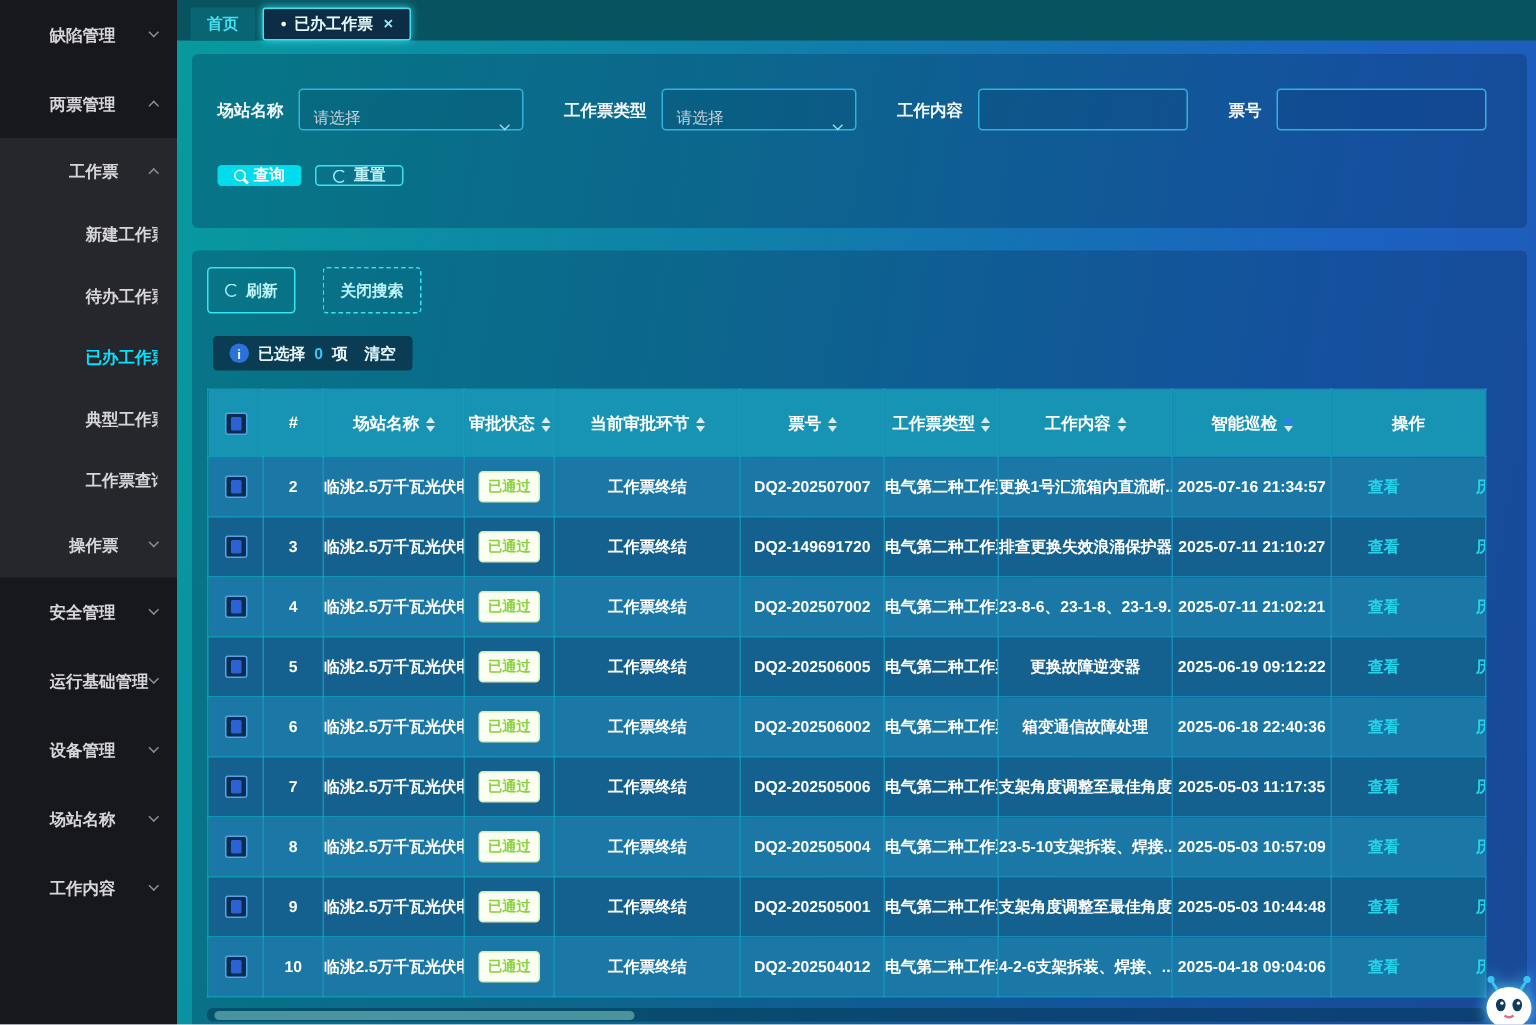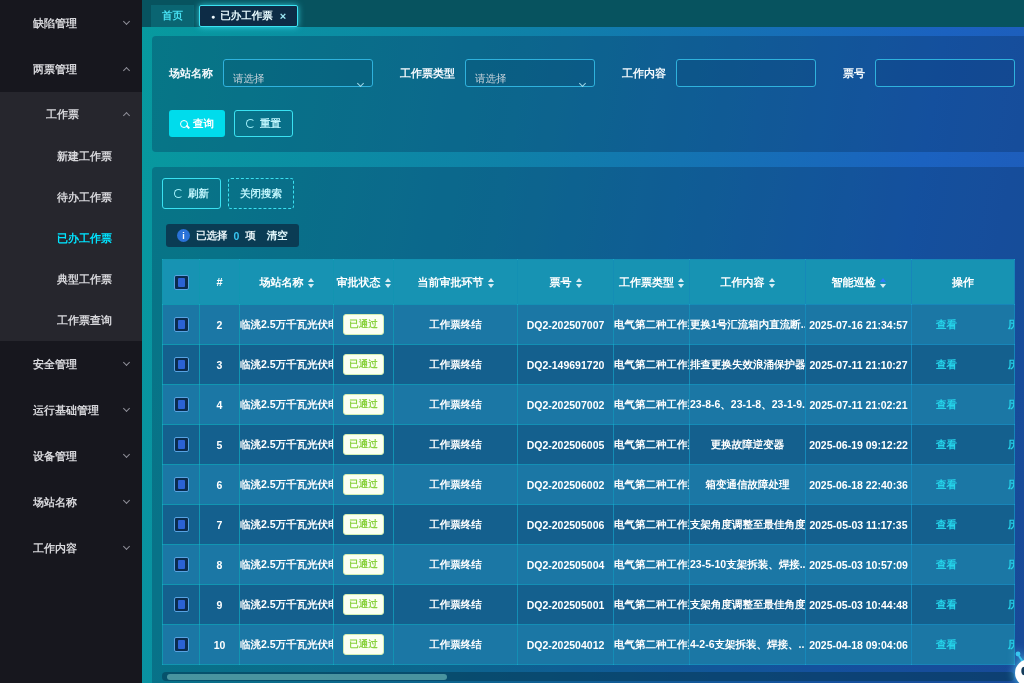--- a/index.html
+++ b/index.html
@@ -1,21 +1,21 @@
 <!DOCTYPE html>
 <html><head>
 <meta charset="utf-8">
 <style>
   * { margin:0; padding:0; box-sizing:border-box; }
   html,body { width:1024px; height:683px; overflow:hidden;
     font-family:"Liberation Sans", sans-serif; }
   .app { display:flex; width:1024px; height:683px; }
 
   
-  .sidebar { width:142px; flex-shrink:0; background:#17171e; color:#d6d6da; padding-top:0; }
+  .sidebar { width:118px; flex-shrink:0; background:#17171e; color:#d6d6da; padding-top:0; }
   .nav { display:flex; align-items:center; justify-content:space-between;
          padding-right:13px; font-size:11px; font-weight:bold; cursor:pointer; white-space:nowrap; }
   .nav .lbl { overflow:hidden; }
   .l1 { height:46px; padding-left:33px; }
   .l2 { height:44px; padding-left:46px; }
   .l3 { height:41px; padding-left:57px; }
   .submenu { background:#26262d; }
   .nav.active { color:#00e4ff; }
   .chev { width:5px; height:5px; border-right:1.5px solid #8f8f98;
           border-bottom:1.5px solid #8f8f98; display:inline-block; flex-shrink:0; }
@@ -43,40 +43,40 @@
   .fg { display:flex; align-items:center; margin-right:27px; }
   .fg .flabel { font-size:11px; font-weight:bold; color:#f2f8fc; margin-right:10px; white-space:nowrap; }
   .select,.tinput { height:28px; border:1px solid #2fb2dd; border-radius:3px;
         background:rgba(4,30,60,0.10); display:flex; align-items:center; }
   .select { width:150px; justify-content:space-between; padding:0 9px; cursor:pointer;align-items:flex-end; }
   .select.narrow { width:130px; }
   .tinput { width:140px; }
   .ph { font-size:10.5px; color:#c6d2da; }
   .select .chev { border-color:#9fd8e8; }
   .btnrow { margin-top:23px; display:flex; gap:9px; }
-  .btn { height:27px; display:inline-flex; align-items:center; gap:5px; font-size:10.5px;
+  .btn { height:14px; display:inline-flex; align-items:center; gap:5px; font-size:10.5px;
          font-weight:bold; border-radius:3px; padding:0 11px; cursor:pointer; border:none; }
   .btn.primary { background:#00dcec; color:#fff; }
   .btn.ghost { border:1px solid #3ae2f2; color:#bdf3fb; background:transparent; }
   .btn.dashed { border-style:dashed;font-family:Liberation Serif, serif; }
 
   
   .icon-mag { width:8px; height:8px; border:1.5px solid #fff; border-radius:50%; position:relative; }
   .icon-mag::after { content:''; position:absolute; width:4px; height:1.5px; background:#fff;
         transform:rotate(45deg); right:-3px; bottom:-1px; }
   .icon-arc { width:9px; height:9px; border:1.5px solid #9feef8; border-radius:50%;
         border-right-color:transparent; }
   .icon-info { width:13px; height:13px; border-radius:50%; background:#2a72d8; color:#fff;
         font-size:9px; font-weight:bold; display:inline-flex; align-items:center;
         justify-content:center; font-style:normal; flex-shrink:0; }
 
   
   .table-panel { flex:1; padding:11px 12px 0 10px; display:flex; flex-direction:column;
                  border-radius:4px 4px 0 0; }
-  .toolbar { display:flex; gap:7px; }
+  .toolbar { display:flex; gap:18px; }
   .toolbar .btn { height:31px; }
   .selbar { margin:15px 0 12px 4px; width:fit-content; background:#0a3c54; border-radius:3px;
             height:23px; display:flex; align-items:center; gap:6px; padding:0 11px;
             font-size:10.5px; color:#e8f4f8; font-weight:bold; }
   .selbar .num { color:#37c6f2; }
   .selbar .clear { color:#dff6fb; margin-left:5px; cursor:pointer; }
 
   table { border-collapse:collapse; table-layout:fixed; width:852px; flex-shrink:0; }
   th,td { border:1px solid rgba(26,180,210,0.55); text-align:center; color:#fff;
           overflow:hidden; white-space:nowrap; font-weight:bold; }
@@ -133,20 +133,24 @@
         <span class="lbl">待办工作票</span>
       </div>
       <div class="nav l3 active">
         <span class="lbl">已办工作票</span>
       </div>
       <div class="nav l3">
         <span class="lbl">典型工作票</span>
       </div>
       <div class="nav l3">
         <span class="lbl">工作票查询</span>
+      </div>
+      <div class="nav l2">
+        <span class="lbl">操作票</span>
+        <span class="chev down"></span>
       </div>
     </div>
     <div class="nav l1">
       <span class="lbl">安全管理</span>
       <span class="chev down"></span>
     </div>
     <div class="nav l1">
       <span class="lbl">运行基础管理</span>
       <span class="chev down"></span>
     </div>

